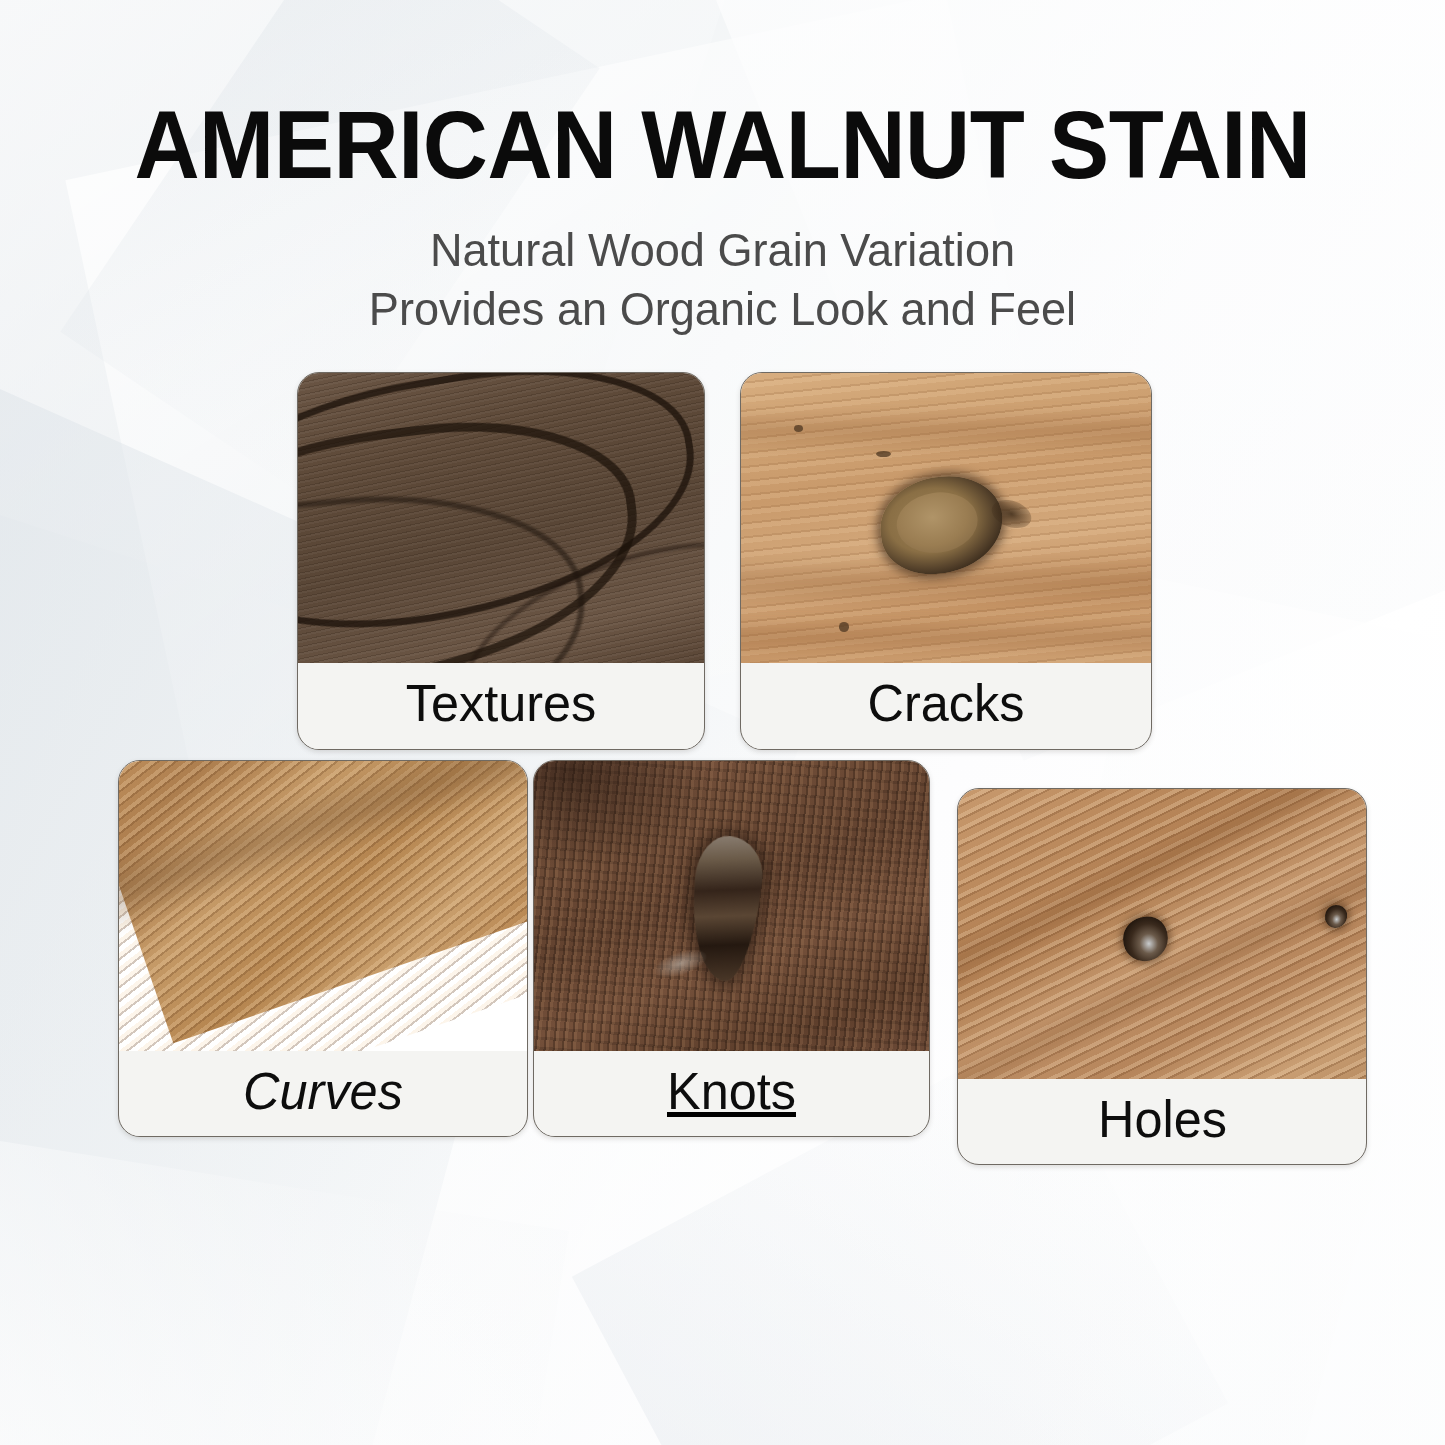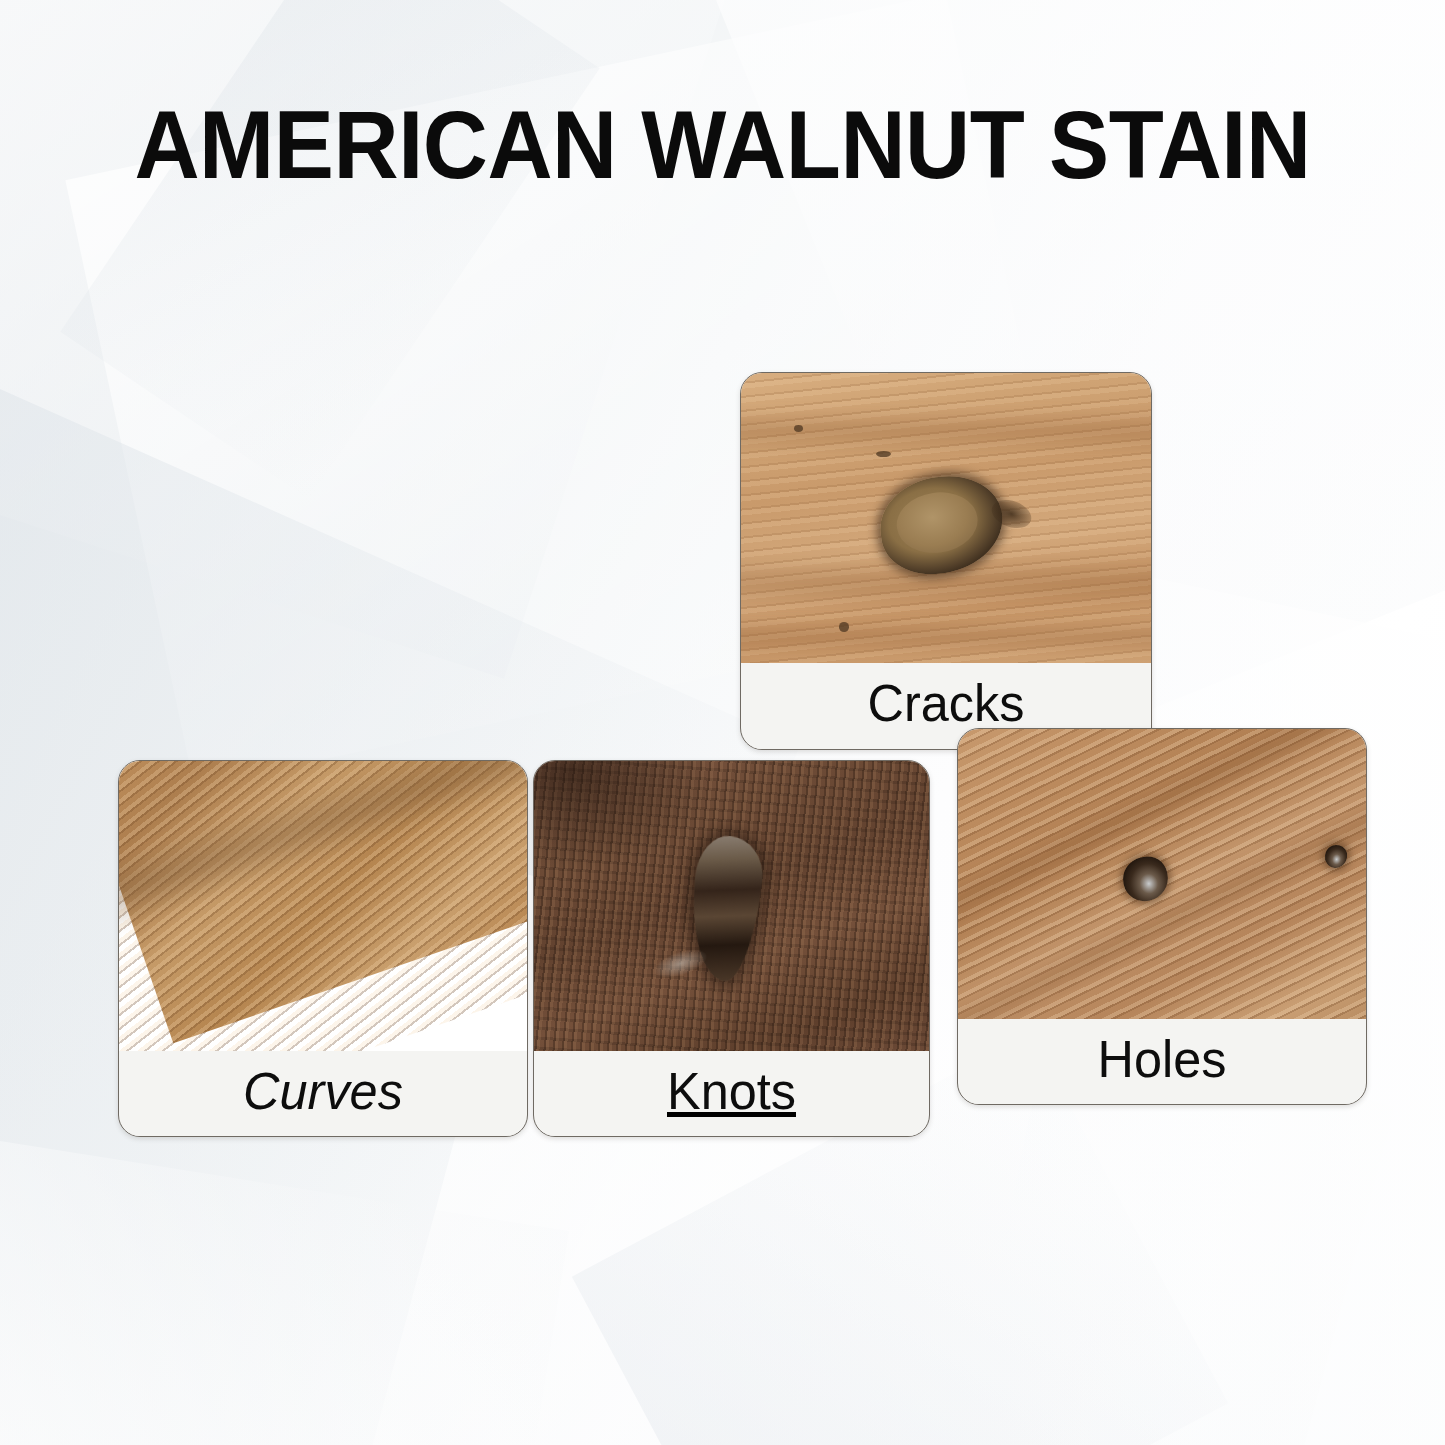--- a/index.html
+++ b/index.html
@@ -419,22 +419,38 @@
     <div class="facet f4"></div>
     <div class="facet f5"></div>
     <div class="facet f6"></div>
     <div class="facet f7"></div>
     <div class="facet f8"></div>
     <div class="facet f9"></div>
   </div>
 
   <div class="head-block">
     <div class="title-main">AMERICAN WALNUT STAIN</div>
-  </div>
-
+    <div class="sub-wrap">
+      <div class="sub-line">Natural Wood Grain Variation</div>
+      <div class="sub-line">Provides an Organic Look and Feel</div>
+    </div>
+  </div>
+
+  <div class="card" style="left:297px; top:372px; width:406px; height:376px;">
+    <div class="card-photo" style="height:290px;">
+      <div class="wood wood-textures">
+        <div class="tx-grain"></div>
+        <div class="ring ring-a"></div>
+        <div class="ring ring-b"></div>
+        <div class="ring ring-c"></div>
+        <div class="ring ring-d"></div>
+      </div>
+    </div>
+    <div class="card-label">Textures</div>
+  </div>
 
   <div class="card" style="left:740px; top:372px; width:410px; height:376px;text-align:center;">
     <div class="card-photo" style="height:290px;">
       <div class="wood wood-cracks">
         <div class="ck-grain"></div>
         <div class="ck-band" style="top:12%; height:16%;"></div>
         <div class="ck-band" style="top:62%; height:20%;"></div>
         <div class="ck-band" style="top:84%; height:14%;"></div>
         <div class="knot-eye"></div>
         <div class="knot-tail"></div>
@@ -463,21 +479,21 @@
       <div class="wood wood-knots">
         <div class="kn-grain"></div>
         <div class="kn-shadow"></div>
         <div class="kn-blob"></div>
         <div class="kn-spur"></div>
       </div>
     </div>
     <div class="card-label">Knots</div>
   </div>
 
-  <div class="card" style="left:957px; top:728px; width:408px; height:375px;">
+  <div class="card" style="left:957px; top:788px; width:408px; height:375px;align-items:center;">
     <div class="card-photo" style="height:290px;">
       <div class="wood wood-holes">
         <div class="hl-grain"></div>
         <div class="hl-streak" style="top:16%;"></div>
         <div class="hl-streak" style="top:58%;"></div>
         <div class="hole hole-1"></div>
         <div class="hole hole-2"></div>
       </div>
     </div>
     <div class="card-label">Holes</div>

